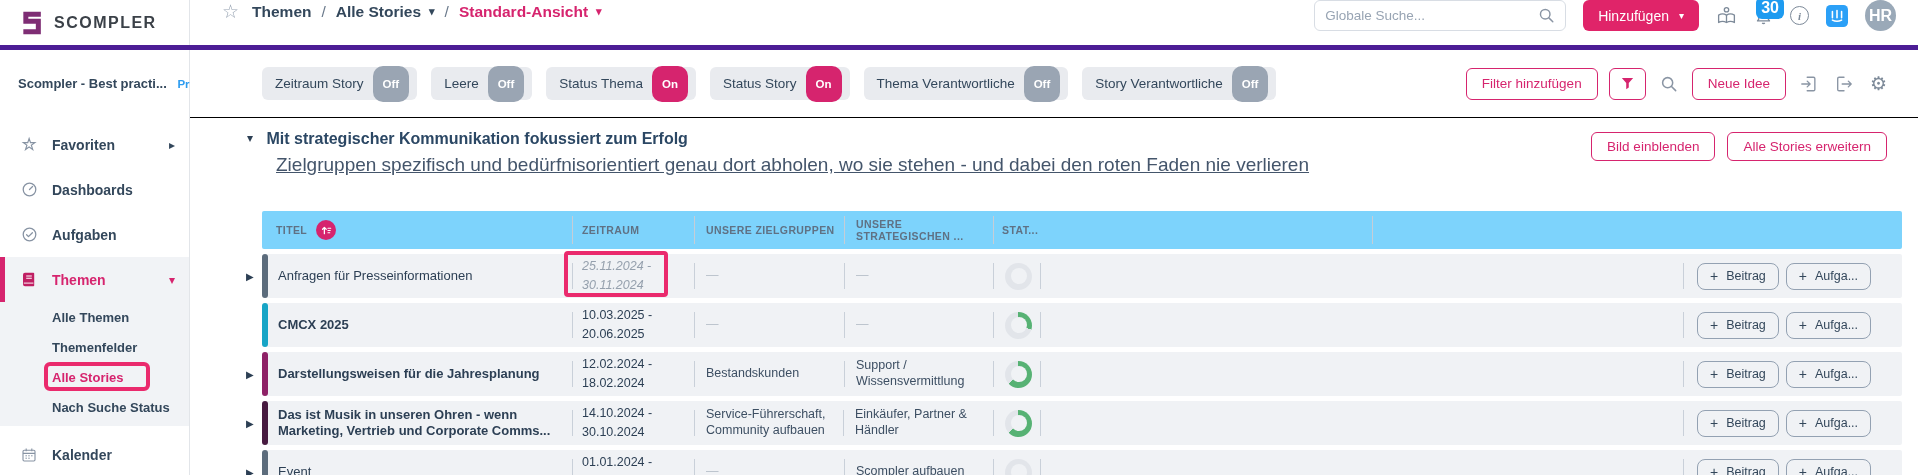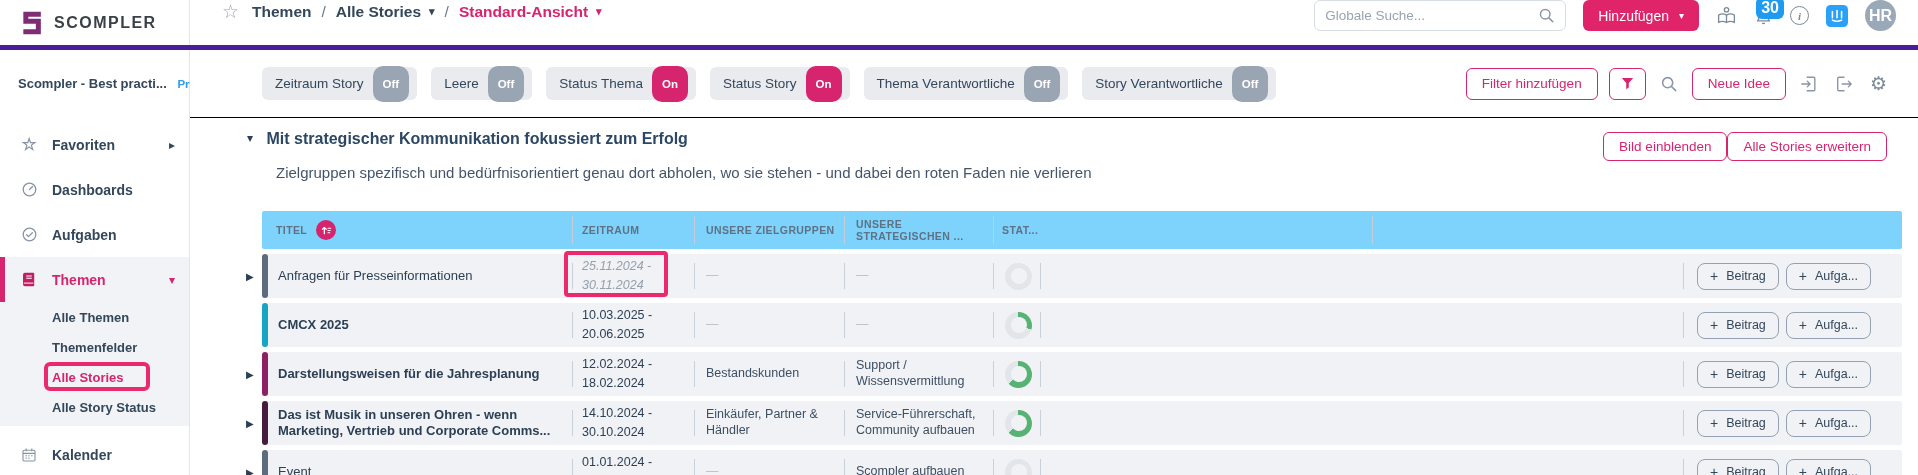--- a/index.html
+++ b/index.html
@@ -57,22 +57,22 @@
   .chip .state.on { background:#d6246e; }
   .fb-right { margin-left:auto; display:flex; align-items:center; gap:11px; }
   .btn-outline-pink { height:32px; border:1px solid #d6246e; color:#d6246e; background:#fff; border-radius:6px; font-family:inherit; font-size:13.5px; padding:0 15px; cursor:pointer; white-space:nowrap; }
   .funnel-btn { width:37px; height:32px; border:1px solid #d6246e; border-radius:6px; background:#fff; display:flex; align-items:center; justify-content:center; cursor:pointer; }
   .fb-icon { color:#8a95a4; display:flex; cursor:pointer; margin:0 3px; }
   .gear { font-size:19px; color:#7d8a99; line-height:1; }
 
   .section-head { position:absolute; top:80px; left:57px; right:31px; }
   .sec-caret { font-size:12px; color:#2c3f54; cursor:pointer; vertical-align:2px; }
   .sec-title { font-size:16px; font-weight:bold; color:#2b4764; margin-left:9px; display:inline; }
-  .sec-sub { margin-top:16px; padding-left:29px; font-size:15px; color:#44556b; }
-  .sec-btns { position:absolute; right:0; top:2px; display:flex; gap:0; }
+  .sec-sub { margin-top:6px; padding-left:29px; font-size:19px; color:#44556b;text-decoration:underline; }
+  .sec-btns { position:absolute; right:0; top:2px; display:flex; gap:12px; }
   .sec-btns .btn-outline-pink { height:29px; }
 
   
   .tablewrap { position:absolute; top:161px; left:72px; right:16px; }
   .thead { height:38px; background:#7dd3fc; border-radius:2px; display:flex; align-items:center; position:relative; }
   .thead .hcell { font-size:10.5px; font-weight:bold; color:#5f7184; letter-spacing:.4px; display:flex; align-items:center; height:100%; position:relative; }
   .hdiv::before { content:""; position:absolute; left:0; top:5px; bottom:5px; width:1px; background:#c6cdd6; }
   .h-title { width:310px; padding-left:14px; gap:9px; }
   .h-date { width:122px; padding-left:10px; }
   .h-ziel { width:150px; padding-left:12px; }
@@ -215,21 +215,21 @@
       <span>Alle Themen</span>
     </div>
     <div class="sub-item">
       <span>Themenfelder</span>
     </div>
     <div class="sub-item pink">
       <span>Alle Stories</span>
       <span class="annot annot-sidebar"></span>
     </div>
     <div class="sub-item">
-      <span>Alle Story Status</span>
+      <span>Nach Suche Status</span>
     </div>
   </div>
 
   <div class="nav-item kalender">
     <span class="nicon">
       <svg width="16" height="16" viewBox="0 0 20 20" fill="none" stroke="currentColor" stroke-width="1.4">
           <rect x="2.5" y="4" width="15" height="13.5" rx="1.5"></rect>
           <path d="M2.5 8h15 M6.5 2v3.2 M13.5 2v3.2"></path>
           <path d="M5.5 11h2 M9 11h2 M12.5 11h2 M5.5 14h2 M9 14h2" stroke-width="1.2"></path>
         </svg>
@@ -432,25 +432,25 @@
     <div class="trow">
       <span class="row-arrow">▶</span>
       <span class="bar" style="background: rgb(71, 26, 64);"></span>
       <div class="cell c-title">
           <span class="tt bt" style="padding-right:8px;">Das ist Musik in unseren Ohren - wenn Marketing, Vertrieb und Corporate Comms...</span>
         </div>
       <div class="cell c-date cdiv">
         <span>14.10.2024 -</span>
           <span>30.10.2024</span>
       </div>
+      <div class="cell c-strat cdiv">
+          <span class="wrapbox">Service-Führerschaft, Community aufbauen</span>
+        </div>
       <div class="cell c-ziel cdiv">
           <span class="wrapbox">Einkäufer, Partner &amp; Händler</span>
-        </div>
-      <div class="cell c-strat cdiv">
-          <span class="wrapbox">Service-Führerschaft, Community aufbauen</span>
         </div>
       <div class="cell c-stat cdiv">
           <span class="donut" style="background: conic-gradient(rgb(87, 178, 116) 63%, rgb(226, 229, 234) 0deg);"></span>
         </div>
       <div class="cell c-spacer cdiv"></div>
       <div class="cell c-actions cdiv">
         <button class="row-btn">
             <span class="plus">+</span>
             <span>Beitrag</span>
           </button>

